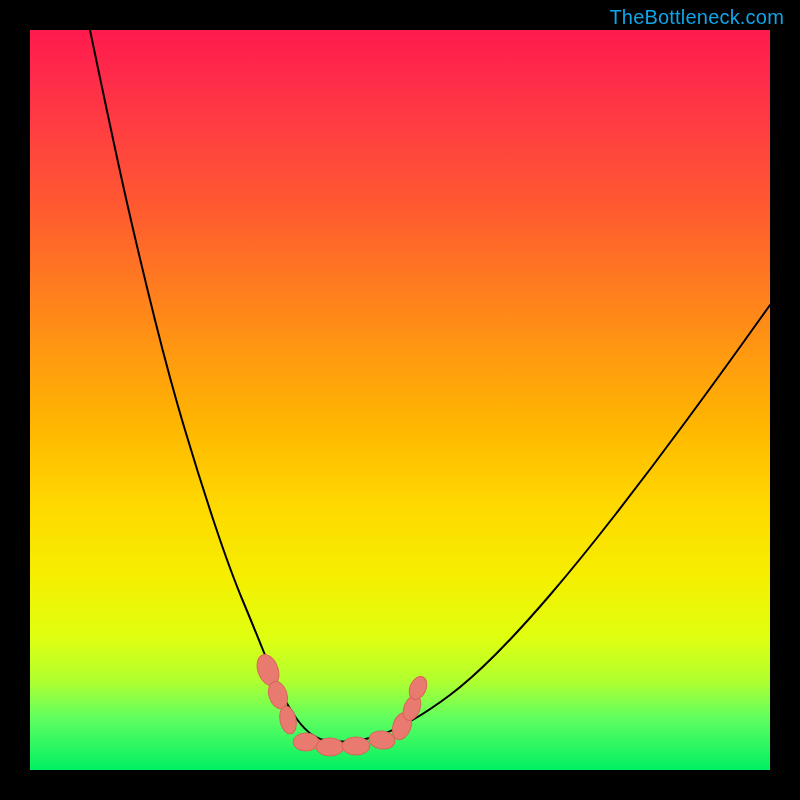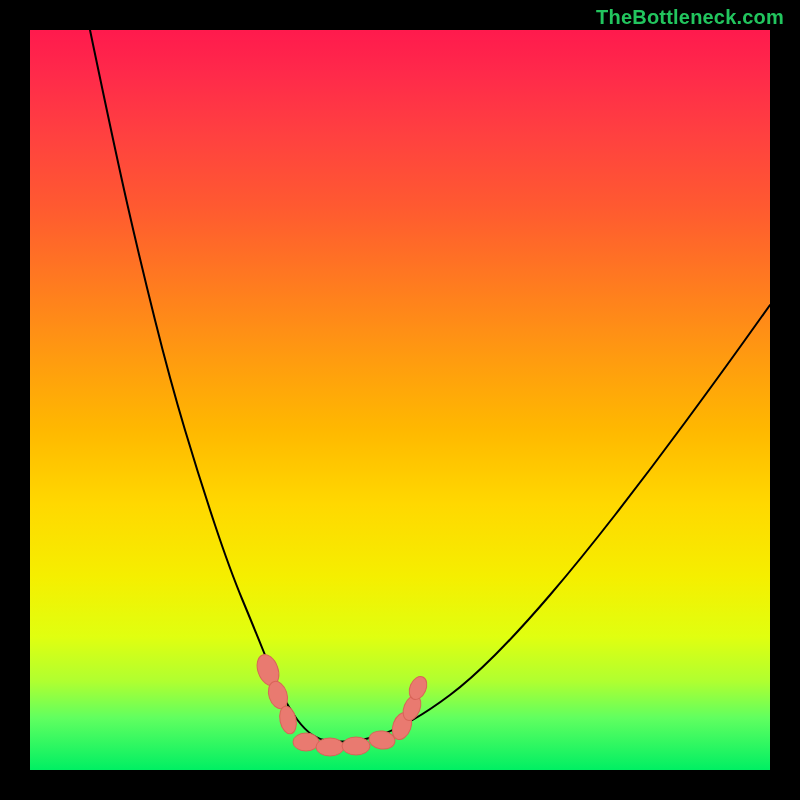--- a/index.html
+++ b/index.html
@@ -39,23 +39,23 @@
       #e0ff10 82%,
       #b0ff30 88%,
       #60ff60 93%,
       #00ef63 100%
     );
   }
   .watermark {
     position: absolute;
     top: 6px;
     right: 16px;
-    color: #22c55e;
+    color: #0ea5e9;
     font-size: 20px;
-    font-weight: 700;
+    font-weight: 400;
     letter-spacing: 0.2px;
     user-select: none;
   }
   svg.curve {
     position: absolute;
     left: 0;
     top: 0;
     width: 740px;
     height: 740px;
     overflow: visible;

